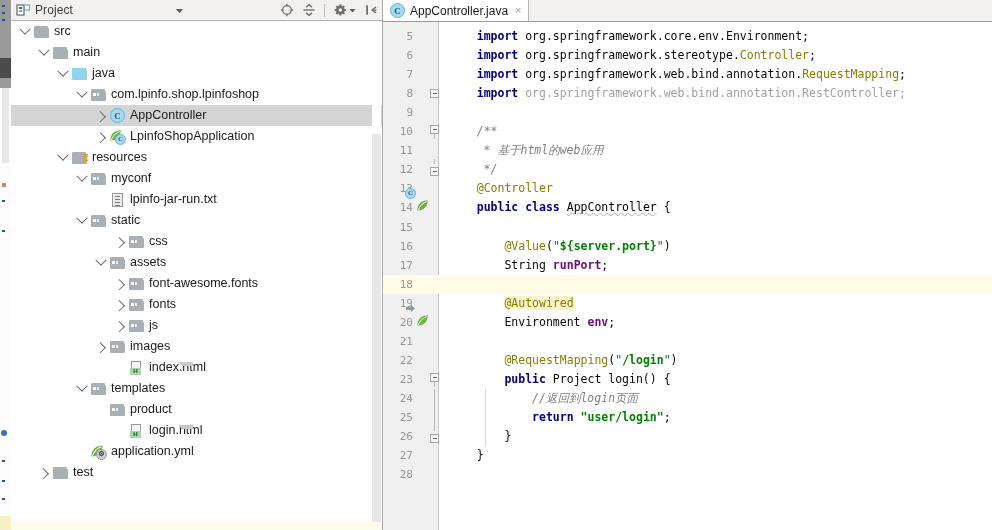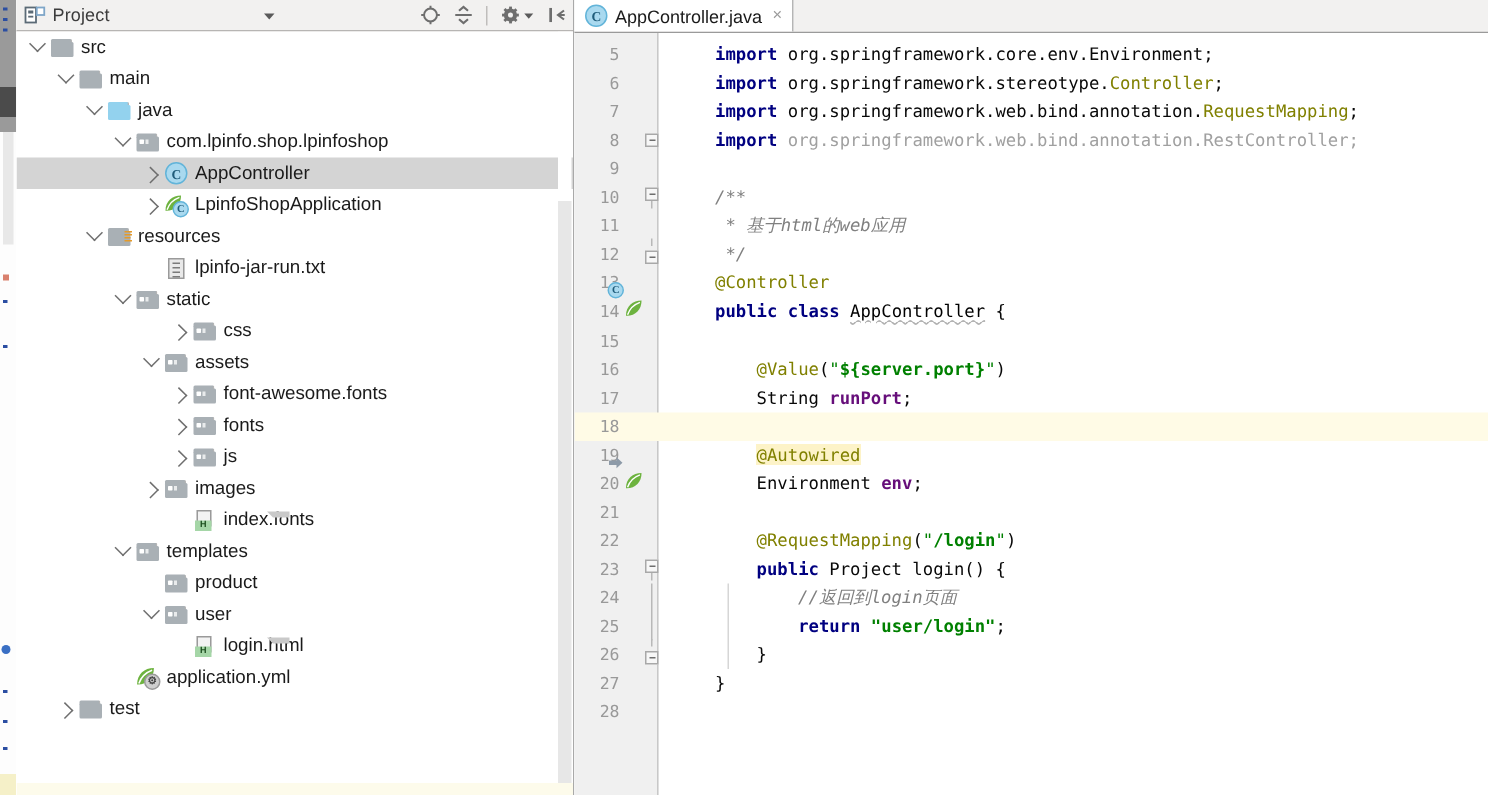--- a/index.html
+++ b/index.html
@@ -670,20 +670,35 @@
                   <i style="width:5px"></i>
                   <i style="width:5px"></i>
                   <i style="width:4px"></i>
                   <i style="width:5px"></i>
                 </span>
               </span>
             </span>
             <span class="tlabel">resources</span>
           </div>
           <div class="tree-row">
+            <span style="display: inline-block; flex: 0 0 auto; width: 62px;"></span>
+            <span class="tw">
+              <span class="chev down" style="width: 7px; height: 7px;"></span>
+            </span>
+            <span class="ticon">
+              <span class="folder gray">
+                <span class="tab"></span>
+                <span class="body"></span>
+                <span class="dot"></span>
+                <span class="dot2"></span>
+              </span>
+            </span>
+            <span class="tlabel">myconf</span>
+          </div>
+          <div class="tree-row">
             <span style="display: inline-block; flex: 0 0 auto; width: 81px;"></span>
             <span class="tw empty"></span>
             <span class="ticon">
               <span class="ic-txt">
                 <i></i>
                 <i></i>
                 <i></i>
                 <i></i>
               </span>
             </span>
@@ -798,21 +813,21 @@
             <span style="display: inline-block; flex: 0 0 auto; width: 100px;"></span>
             <span class="tw empty"></span>
             <span class="ticon">
               <span class="ic-html">
                 <span class="pg">
                   <span class="fold"></span>
                 </span>
                 <span class="hb">H</span>
               </span>
             </span>
-            <span class="tlabel">index.fonts</span>
+            <span class="tlabel">index.html</span>
           </div>
           <div class="tree-row">
             <span style="display: inline-block; flex: 0 0 auto; width: 62px;"></span>
             <span class="tw">
               <span class="chev down" style="width: 7px; height: 7px;"></span>
             </span>
             <span class="ticon">
               <span class="folder gray">
                 <span class="tab"></span>
                 <span class="body"></span>
@@ -827,35 +842,20 @@
             <span class="tw empty"></span>
             <span class="ticon">
               <span class="folder gray">
                 <span class="tab"></span>
                 <span class="body"></span>
                 <span class="dot"></span>
                 <span class="dot2"></span>
               </span>
             </span>
             <span class="tlabel">product</span>
-          </div>
-          <div class="tree-row">
-            <span style="display: inline-block; flex: 0 0 auto; width: 81px;"></span>
-            <span class="tw">
-              <span class="chev down" style="width: 7px; height: 7px;"></span>
-            </span>
-            <span class="ticon">
-              <span class="folder gray">
-                <span class="tab"></span>
-                <span class="body"></span>
-                <span class="dot"></span>
-                <span class="dot2"></span>
-              </span>
-            </span>
-            <span class="tlabel">user</span>
           </div>
           <div class="tree-row">
             <span style="display: inline-block; flex: 0 0 auto; width: 100px;"></span>
             <span class="tw empty"></span>
             <span class="ticon">
               <span class="ic-html">
                 <span class="pg">
                   <span class="fold"></span>
                 </span>
                 <span class="hb">H</span>

